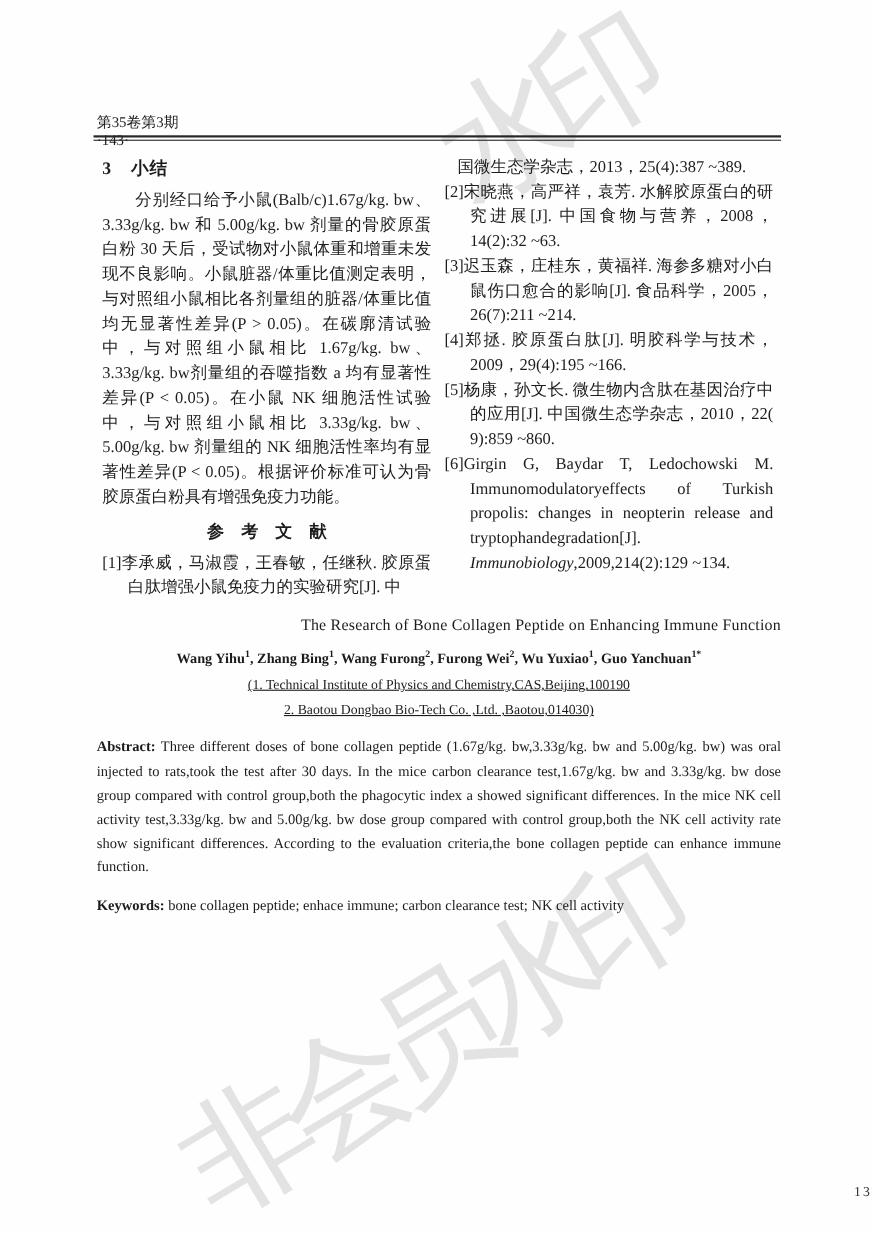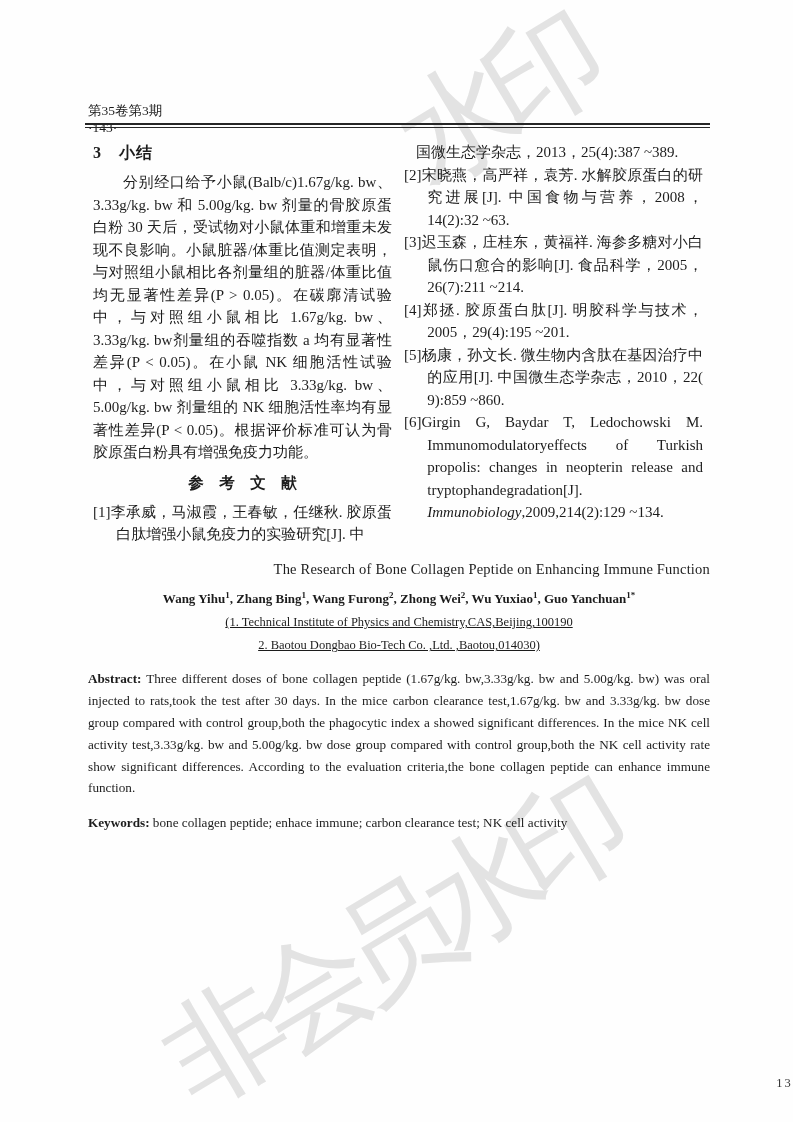--- a/index.html
+++ b/index.html
@@ -74,30 +74,30 @@
     <div class="col">
       <div class="section-heading">3　小结</div>
       <p class="cn indent">分别经口给予小鼠(Balb/c)1.67g/kg. bw、3.33g/kg. bw 和 5.00g/kg. bw 剂量的骨胶原蛋白粉 30 天后，受试物对小鼠体重和增重未发现不良影响。小鼠脏器/体重比值测定表明，与对照组小鼠相比各剂量组的脏器/体重比值均无显著性差异(P &gt; 0.05)。在碳廓清试验中，与对照组小鼠相比 1.67g/kg. bw、3.33g/kg. bw剂量组的吞噬指数 a 均有显著性差异(P &lt; 0.05)。在小鼠 NK 细胞活性试验中，与对照组小鼠相比 3.33g/kg. bw、5.00g/kg. bw 剂量组的 NK 细胞活性率均有显著性差异(P &lt; 0.05)。根据评价标准可认为骨胶原蛋白粉具有增强免疫力功能。</p>
       <div class="ref-heading">参　考　文　献</div>
       <p class="cn ref">[1]李承威，马淑霞，王春敏，任继秋. 胶原蛋白肽增强小鼠免疫力的实验研究[J]. 中</p>
     </div>
     <div class="col">
       <p class="cn ref-cont">国微生态学杂志，2013，25(4):387 ~389.</p>
       <p class="cn ref">[2]宋晓燕，高严祥，袁芳. 水解胶原蛋白的研究进展[J]. 中国食物与营养，2008，14(2):32 ~63.</p>
       <p class="cn ref">[3]迟玉森，庄桂东，黄福祥. 海参多糖对小白鼠伤口愈合的影响[J]. 食品科学，2005，26(7):211 ~214.</p>
-      <p class="cn ref">[4]郑拯. 胶原蛋白肽[J]. 明胶科学与技术，2005，29(4):195 ~201.</p>
+      <p class="cn ref">[4]郑拯. 胶原蛋白肽[J]. 明胶科学与技术，2009，29(4):195 ~166.</p>
       <p class="cn ref">[5]杨康，孙文长. 微生物内含肽在基因治疗中的应用[J]. 中国微生态学杂志，2010，22( 9):859 ~860.</p>
       <p class="cn ref"><span>[6]Girgin G, Baydar T, Ledochowski M. Immunomodulatoryeffects of Turkish propolis: changes in neopterin release and tryptophandegradation[J]. </span><i>Immunobiology</i><span>,2009,214(2):129 ~134.</span></p>
     </div>
   </div>
 
   <div class="english">
     <div class="en-title">The Research of Bone Collagen Peptide on Enhancing Immune Function</div>
     <div class="authors">
-      <span><span>Wang Yihu</span><sup>1</sup><span>, </span></span><span><span>Zhang Bing</span><sup>1</sup><span>, </span></span><span><span>Wang Furong</span><sup>2</sup><span>, </span></span><span><span>Zhong Wei</span><sup>2</sup><span>, </span></span><span><span>Wu Yuxiao</span><sup>1</sup><span>, </span></span><span><span>Guo Yanchuan</span><sup>1*</sup><span></span></span>
+      <span><span>Wang Yihu</span><sup>1</sup><span>, </span></span><span><span>Zhang Bing</span><sup>1</sup><span>, </span></span><span><span>Wang Furong</span><sup>2</sup><span>, </span></span><span><span>Furong Wei</span><sup>2</sup><span>, </span></span><span><span>Wu Yuxiao</span><sup>1</sup><span>, </span></span><span><span>Guo Yanchuan</span><sup>1*</sup><span></span></span>
     </div>
     <div class="affil">(1. Technical Institute of Physics and Chemistry,CAS,Beijing,100190</div>
     <div class="affil">2. Baotou Dongbao Bio-Tech Co. ,Ltd. ,Baotou,014030)</div>
     <p class="abstract"><b>Abstract:</b><span> Three different doses of bone collagen peptide (1.67g/kg. bw,3.33g/kg. bw and 5.00g/kg. bw) was oral injected to rats,took the test after 30 days. In the mice carbon clearance test,1.67g/kg. bw and 3.33g/kg. bw dose group compared with control group,both the phagocytic index a showed significant differences. In the mice NK cell activity test,3.33g/kg. bw and 5.00g/kg. bw dose group compared with control group,both the NK cell activity rate show significant differences. According to the evaluation criteria,the bone collagen peptide can enhance immune function.</span></p>
     <p class="keywords"><b>Keywords:</b><span> bone collagen peptide; enhace immune; carbon clearance test; NK cell activity</span></p>
   </div>
 
   <div class="folio">138</div>
 
 </div>

